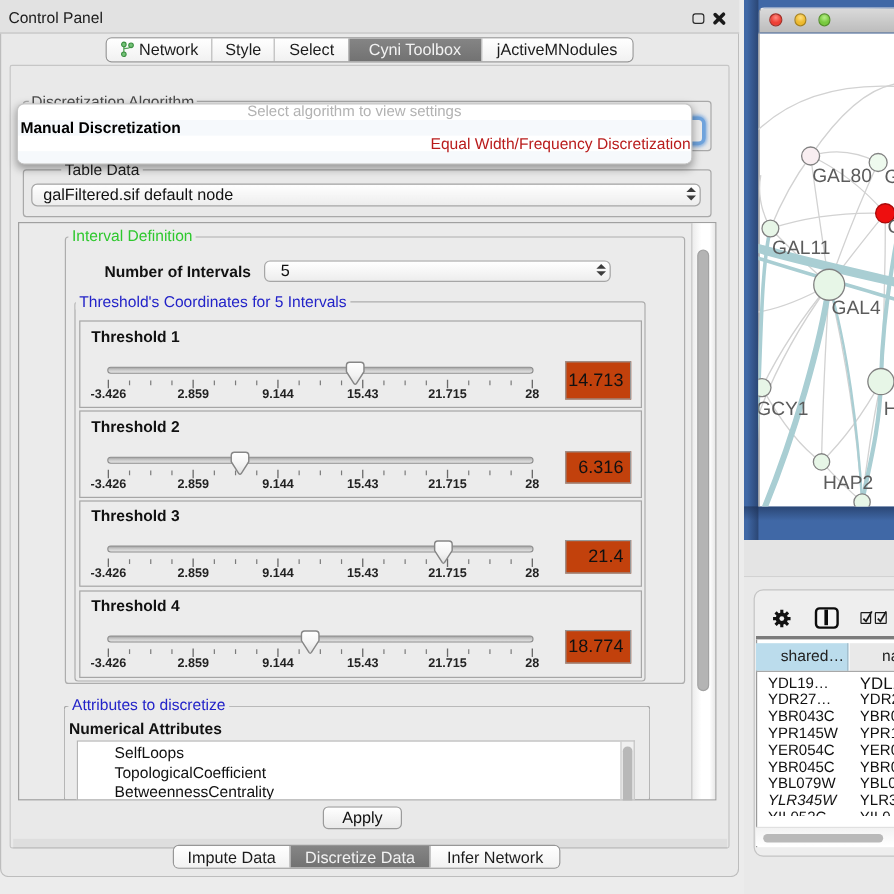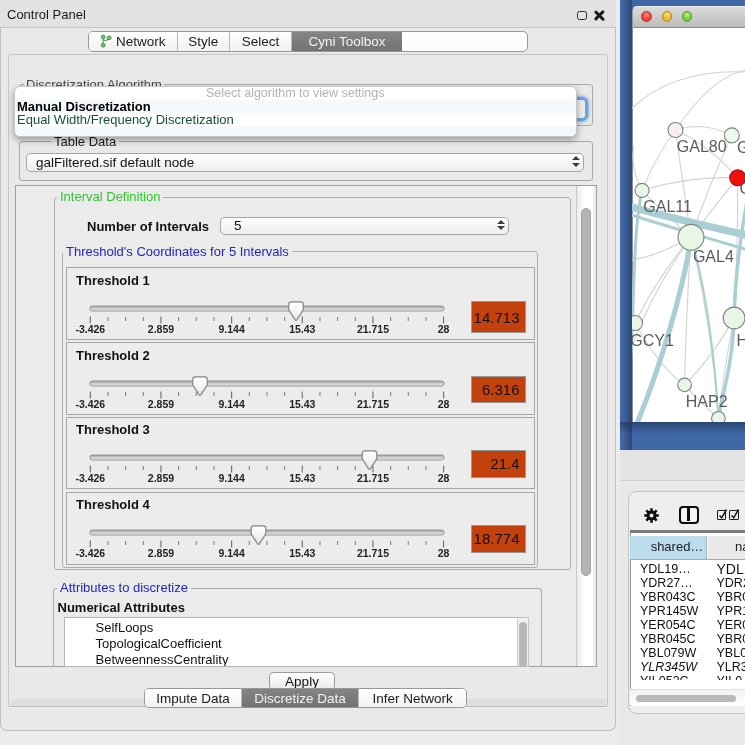--- a/index.html
+++ b/index.html
@@ -10,21 +10,21 @@
 #titlebar { left:0; top:0; width:616px; height:28px; background:#e2e2e2; border-bottom:1px solid #c3c3c3; }
 #titletext { left:7px; top:7px; font-size:13px; color:#1b1b1b; }
 #minbtn { left:577px; top:10.5px; width:10px; height:9px; border:1.8px solid #2a2a2a; border-radius:2.5px; }
 .xbar { width:12.5px; height:3.2px; background:#1a1a1a; border-radius:1.6px; left:593px; top:14.4px; }
 
 .seg { border:1px solid #979797; border-radius:5px; background:#fdfdfd; overflow:hidden; display:flex; }
 .seg .it { height:100%; display:flex; align-items:center; justify-content:center; font-size:13.5px; color:#1c1c1c; border-left:1px solid #b9b9b9; background:linear-gradient(#ffffff,#f1f1f1); }
 .seg .it:first-child { border-left:none; }
 .seg .sel { background:linear-gradient(#858585,#727272); color:#f2f2f2; }
 #toptabs { left:88px; top:30.5px; width:440px; height:21px; }
-#bottabs { left:144px; top:688px; width:323px; height:20px; }
+#bottabs { left:144px; top:704px; width:323px; height:20px; }
 
 .group { border:1px solid #a9a9a9; border-radius:3px; }
 .glabel { position:absolute; font-size:13px; line-height:13px; padding:0 3px; background:#e9e9e9; }
 
 .combo { background:linear-gradient(#ffffff,#ededed); border:1px solid #a6a6a6; border-radius:5px; font-size:13.5px; color:#111; }
 .updown { position:absolute; width:8px; }
 .updown .u { width:0; height:0; border-left:4px solid transparent; border-right:4px solid transparent; border-bottom:4.6px solid #3c3c3c; margin-bottom:2.6px; }
 .updown .d { width:0; height:0; border-left:4px solid transparent; border-right:4px solid transparent; border-top:4.6px solid #3c3c3c; }
 
 .tpanel { left:66px; width:468.5px; background:#ececec; border:1px solid #a6a6a6; }
@@ -45,20 +45,21 @@
 <div id="toptabs" class="abs seg">
   <div class="it" style="width:87.5px;"><svg width="12" height="14" viewBox="0 0 12 14" style="margin-right:4px;">
         <path d="M3.2 3.5 V11 M3.2 6.5 Q8.5 6.5 9 4.5" stroke="#55a45a" stroke-width="1.1" fill="none"></path>
         <circle cx="3.2" cy="3" r="1.9" fill="#72c276" stroke="#3d8f42" stroke-width="0.9"></circle>
         <circle cx="3.2" cy="11.2" r="1.9" fill="#72c276" stroke="#3d8f42" stroke-width="0.9"></circle>
         <circle cx="9.2" cy="3.8" r="1.9" fill="#72c276" stroke="#3d8f42" stroke-width="0.9"></circle>
       </svg>Network</div>
   <div class="it" style="width:52.5px;">Style</div>
   <div class="it" style="width:62px;">Select</div>
   <div class="it sel" style="width:111px;">Cyni Toolbox</div>
+  <div class="it" style="width:127px;">jActiveMNodules</div>
 </div>
 
 <div class="abs" style="left:8px; top:54px; width:600px; height:653px; background:#e9e9e9; border:1px solid #c6c6c6; border-radius:2px;"></div>
 
 <div class="abs group" style="left:19px; top:84px; width:574px; height:42px;"></div>
 <div class="abs" style="left:24px; top:77px; font-size:13px; color:#4a4a4a; background:#e9e9e9; padding:0 2px;">Discretization Algorithm</div>
 
 <div class="abs" style="left:560px; top:97px; width:28px; height:23.5px; border-radius:6px; background:#ececec; border:3px solid #6fa3dc; box-shadow:0 0 3px 1px rgba(90,150,220,0.7);"></div>
 
 <div class="abs group" style="left:19px; top:141px; width:573.5px; height:40px;"></div>
@@ -329,15 +330,15 @@
 <div style="position:absolute; left:86.5px; top:100.1px; width:29px; height:14px; font-size:12.5px; color:#111; line-height:14px; overflow:hidden;">YLR3</div>
 <div style="position:absolute; left:10px; top:114.1px; width:70px; height:14px; font-size:12.5px; color:#111; line-height:14px;">YIL052C</div>
 <div style="position:absolute; left:86.5px; top:114.1px; width:29px; height:14px; font-size:12.5px; color:#111; line-height:14px; overflow:hidden;">YIL0</div>
 </div>
 <div class="abs" style="left:630px; top:688.5px; width:115px; height:16.5px; background:linear-gradient(#f2f2f2,#ffffff); border-top:1px solid #e0e0e0;"></div>
 <div class="abs" style="left:635.5px; top:694.5px; width:100px; height:7px; background:#b9b9b9; border-radius:3.5px;"></div>
 
 <div class="abs" style="left:14px; top:85.5px; width:562.5px; height:51.5px; background:#ffffff; border:1px solid #c6c6c6; border-radius:6px; box-shadow:0 3px 7px rgba(0,0,0,0.35); overflow:hidden;">
   <div style="height:13px; font-size:12.5px; line-height:13.5px; color:#b2b2b2; text-align:center;">Select algorithm to view settings</div>
   <div style="height:13px; font-size:13px; line-height:13px; color:#000; font-weight:bold; padding-left:2px; background:#f6f9fc;">Manual Discretization</div>
-  <div style="height:13px; font-size:13px; line-height:13px; color:#14532d; padding-left:2px;">Equal Width/Frequency Discretization</div>
+  <div style="height:13px; font-size:13px; line-height:13px; color:#b91c1c; padding-left:2px;text-align:right;">Equal Width/Frequency Discretization</div>
   <div style="height:12.5px; background:#f6f9fc;"></div>
 </div>
 
 </body></html>

